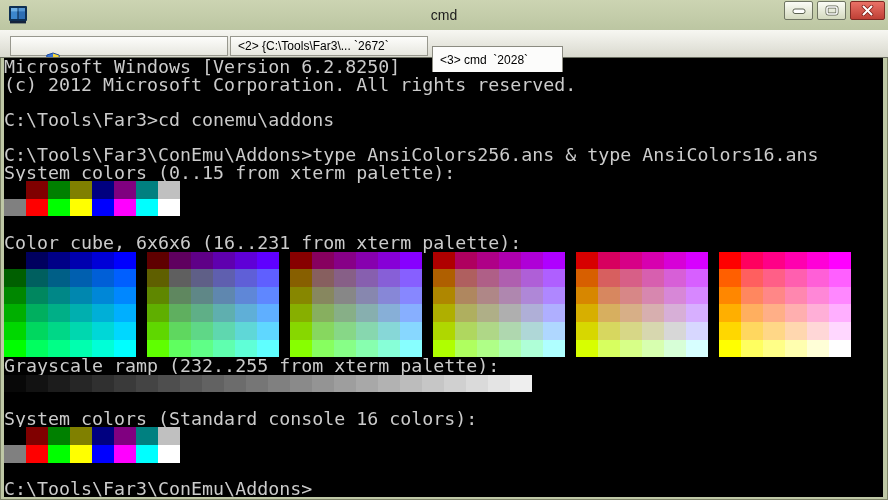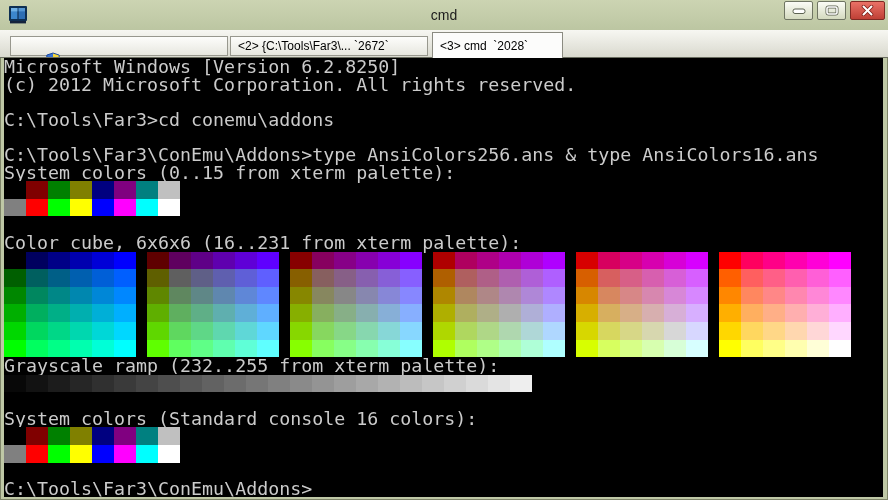--- a/index.html
+++ b/index.html
@@ -113,21 +113,21 @@
             <rect x="0" y="8.2" width="8" height="8" fill="#f5d73e"></rect>
             <rect x="8" y="8.2" width="8" height="8" fill="#3a74d6"></rect>
           </g>
           <path d="M8 1 L14.2 3.1 V8 C14.2 11.8 11.3 14.3 8 15.4 C4.7 14.3 1.8 11.8 1.8 8 V3.1 Z" fill="none" stroke="#1d4b9e" stroke-width="1"></path>
         </svg>
       </span>
     </div>
     <div class="tab" style="left:230px;width:198px;">
       <span>&lt;2&gt; {C:\Tools\Far3\... `2672`</span>
     </div>
-    <div class="tab active" style="left:432px;width:131px;">
+    <div class="tab active" style="left:432px;width:131px;margin-top:14px;">
       <span>&lt;3&gt; cmd  `2028`</span>
     </div>
 
     <div class="sqbtn" style="left:762px;">3</div>
     <div class="drop-arrow" style="left:789px;"></div>
     <div class="sqbtn" style="left:808px;">+</div>
     <div class="drop-arrow" style="left:834px;"></div>
     <div class="listbtn" style="left:846px;">
       <i style="top:4px;width:13px;"></i>
         <i style="top:8px;width:8px;"></i>

